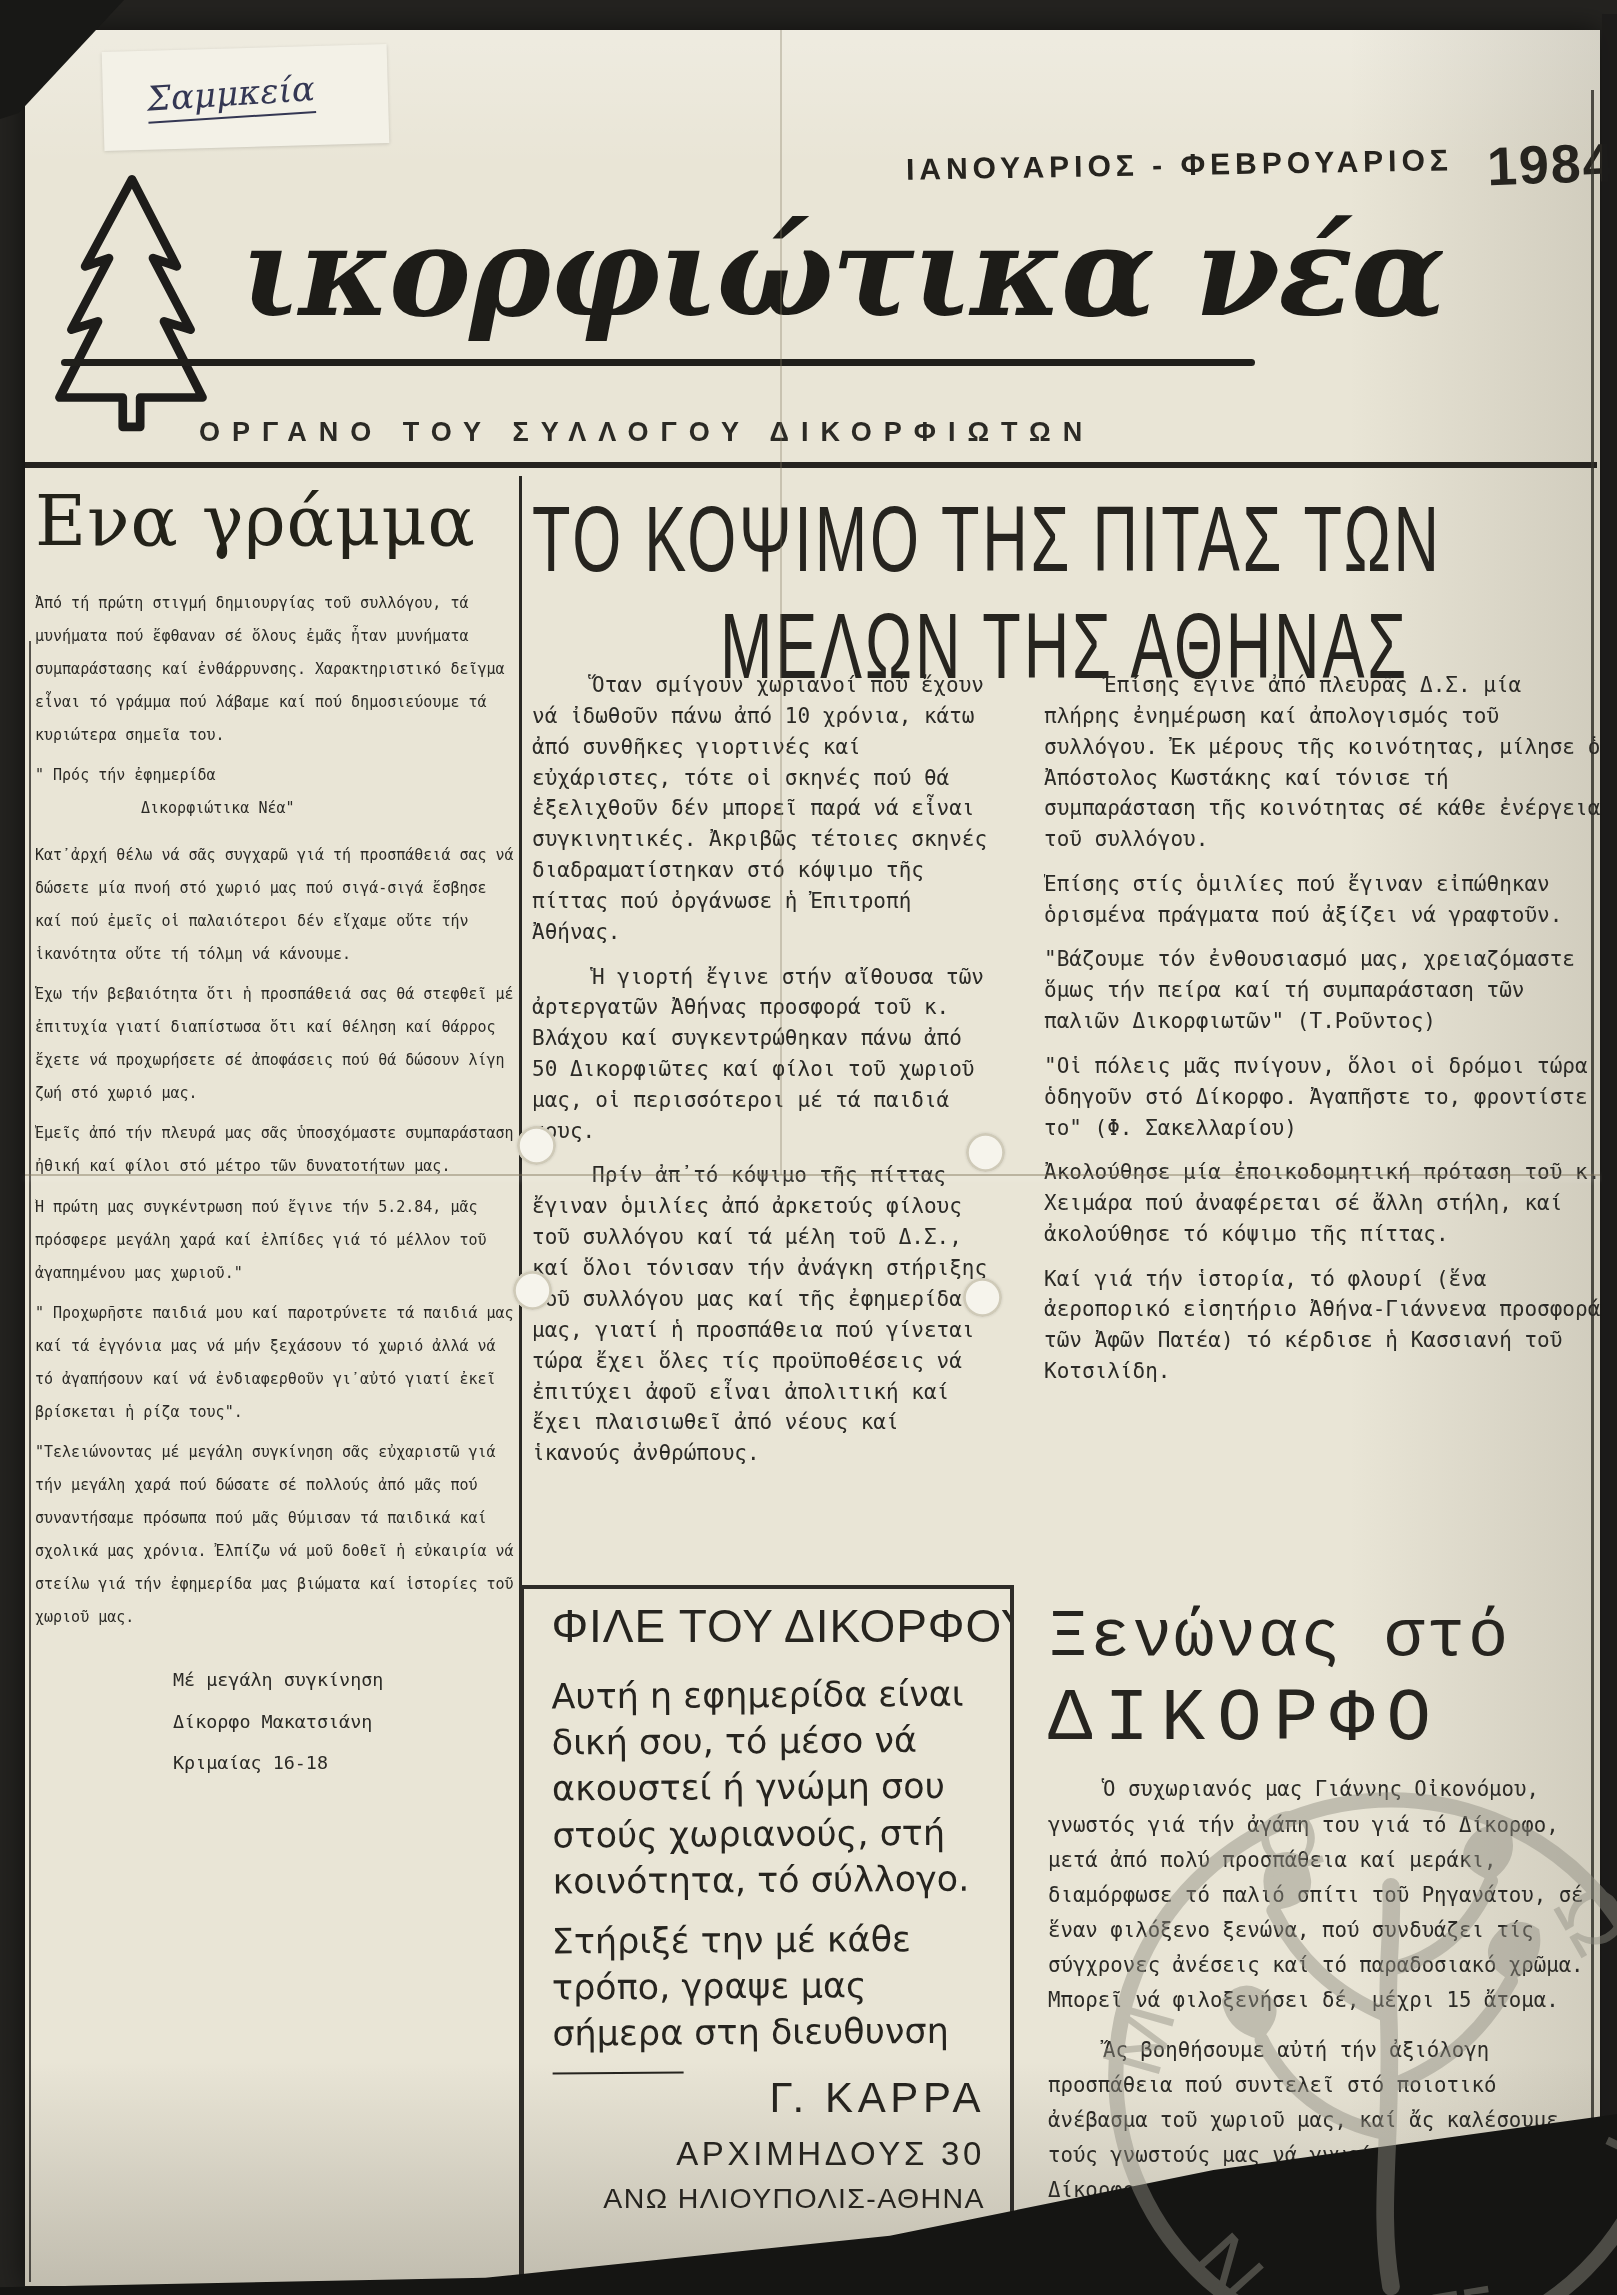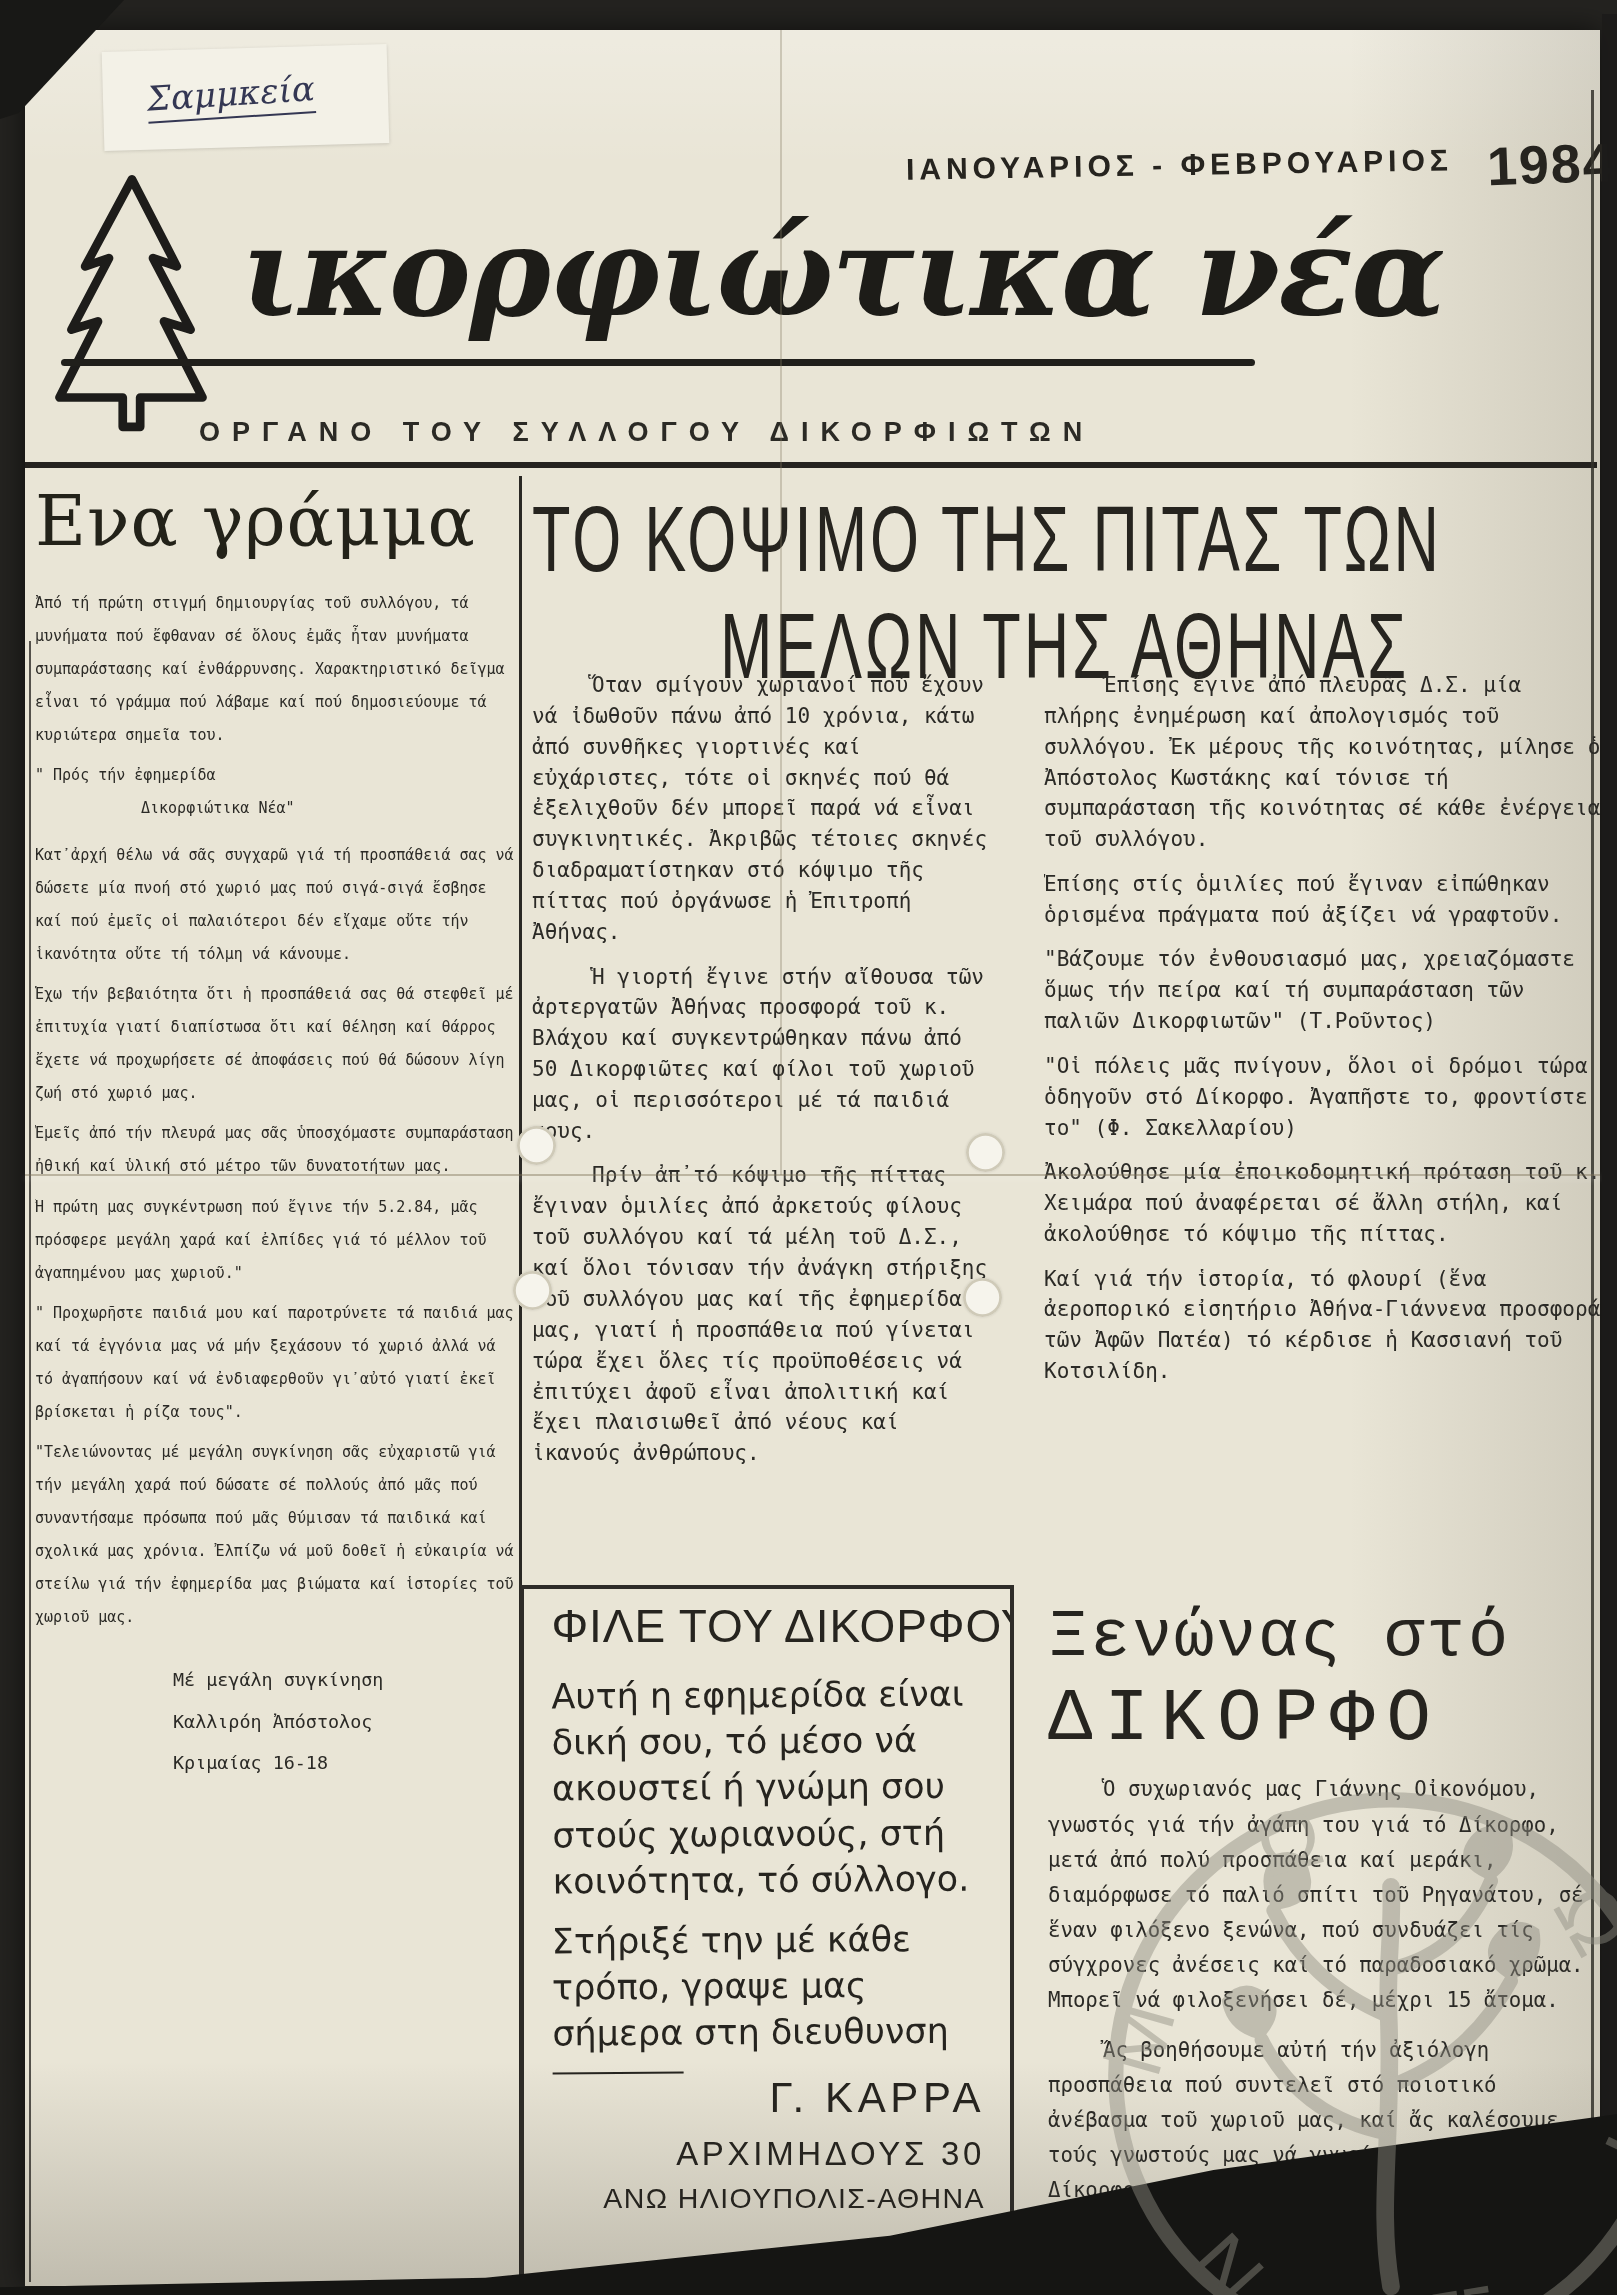--- a/index.html
+++ b/index.html
@@ -114,27 +114,27 @@
     <div class="edge-left"></div>
     <div class="divider"></div>
 
     <div class="col-left tw">
       <h2 class="letter-title">Ενα γράμμα</h2>
       <p>Ἀπό τή πρώτη στιγμή δημιουργίας τοῦ συλλόγου, τά μυνήματα πού ἔφθαναν σέ ὅλους ἐμᾶς ἦταν μυνήματα συμπαράστασης καί ἐνθάρρυνσης. Χαρακτηριστικό δεῖγμα εἶναι τό γράμμα πού λάβαμε καί πού δημοσιεύουμε τά κυριώτερα σημεῖα του.</p>
       <p class="qline">" Πρός τήν ἐφημερίδα</p>
       <p class="qline2">Δικορφιώτικα Νέα"</p>
       <p>Κατ᾿ἀρχή θέλω νά σᾶς συγχαρῶ γιά τή προσπάθειά σας νά δώσετε μία πνοή στό χωριό μας πού σιγά-σιγά ἔσβησε καί πού ἐμεῖς οἱ παλαιότεροι δέν εἴχαμε οὔτε τήν ἱκανότητα οὔτε τή τόλμη νά κάνουμε.</p>
       <p>Ἔχω τήν βεβαιότητα ὅτι ἡ προσπάθειά σας θά στεφθεῖ μέ ἐπιτυχία γιατί διαπίστωσα ὅτι καί θέληση καί θάρρος ἔχετε νά προχωρήσετε σέ ἀποφάσεις πού θά δώσουν λίγη ζωή στό χωριό μας.</p>
-      <p>Ἐμεῖς ἀπό τήν πλευρά μας σᾶς ὑποσχόμαστε συμπαράσταση ἠθική καί ὑλική στό μέτρο τῶν δυνατοτήτων μας.</p>
+      <p>Ἐμεῖς ἀπό τήν πλευρά μας σᾶς ὑποσχόμαστε συμπαράσταση ἠθική καί φίλοι στό μέτρο τῶν δυνατοτήτων μας.</p>
       <p>Ἡ πρώτη μας συγκέντρωση πού ἔγινε τήν 5.2.84, μᾶς πρόσφερε μεγάλη χαρά καί ἐλπίδες γιά τό μέλλον τοῦ ἀγαπημένου μας χωριοῦ."</p>
       <p>" Προχωρῆστε παιδιά μου καί παροτρύνετε τά παιδιά μας καί τά ἐγγόνια μας νά μήν ξεχάσουν τό χωριό ἀλλά νά τό ἀγαπήσουν καί νά ἐνδιαφερθοῦν γι᾿αὐτό γιατί ἐκεῖ βρίσκεται ἡ ρίζα τους".</p>
       <p>"Τελειώνοντας μέ μεγάλη συγκίνηση σᾶς εὐχαριστῶ γιά τήν μεγάλη χαρά πού δώσατε σέ πολλούς ἀπό μᾶς πού συναντήσαμε πρόσωπα πού μᾶς θύμισαν τά παιδικά καί σχολικά μας χρόνια. Ἐλπίζω νά μοῦ δοθεῖ ἡ εὐκαιρία νά στείλω γιά τήν ἐφημερίδα μας βιώματα καί ἱστορίες τοῦ χωριοῦ μας.</p>
       <div class="signature">
         <div>Μέ μεγάλη συγκίνηση</div>
-        <div>Καλλιρόη Ἀπόστολος</div>
+        <div>Δίκορφο Μακατσιάνη</div>
         <div>Κριμαίας 16-18</div>
 
       </div>
     </div>
 
     <div class="headline">
       <div class="inner">
         <div class="l1">ΤΟ ΚΟΨΙΜΟ ΤΗΣ ΠΙΤΑΣ ΤΩΝ</div>
         <div class="l2">ΜΕΛΩΝ ΤΗΣ ΑΘΗΝΑΣ</div>
       </div>

